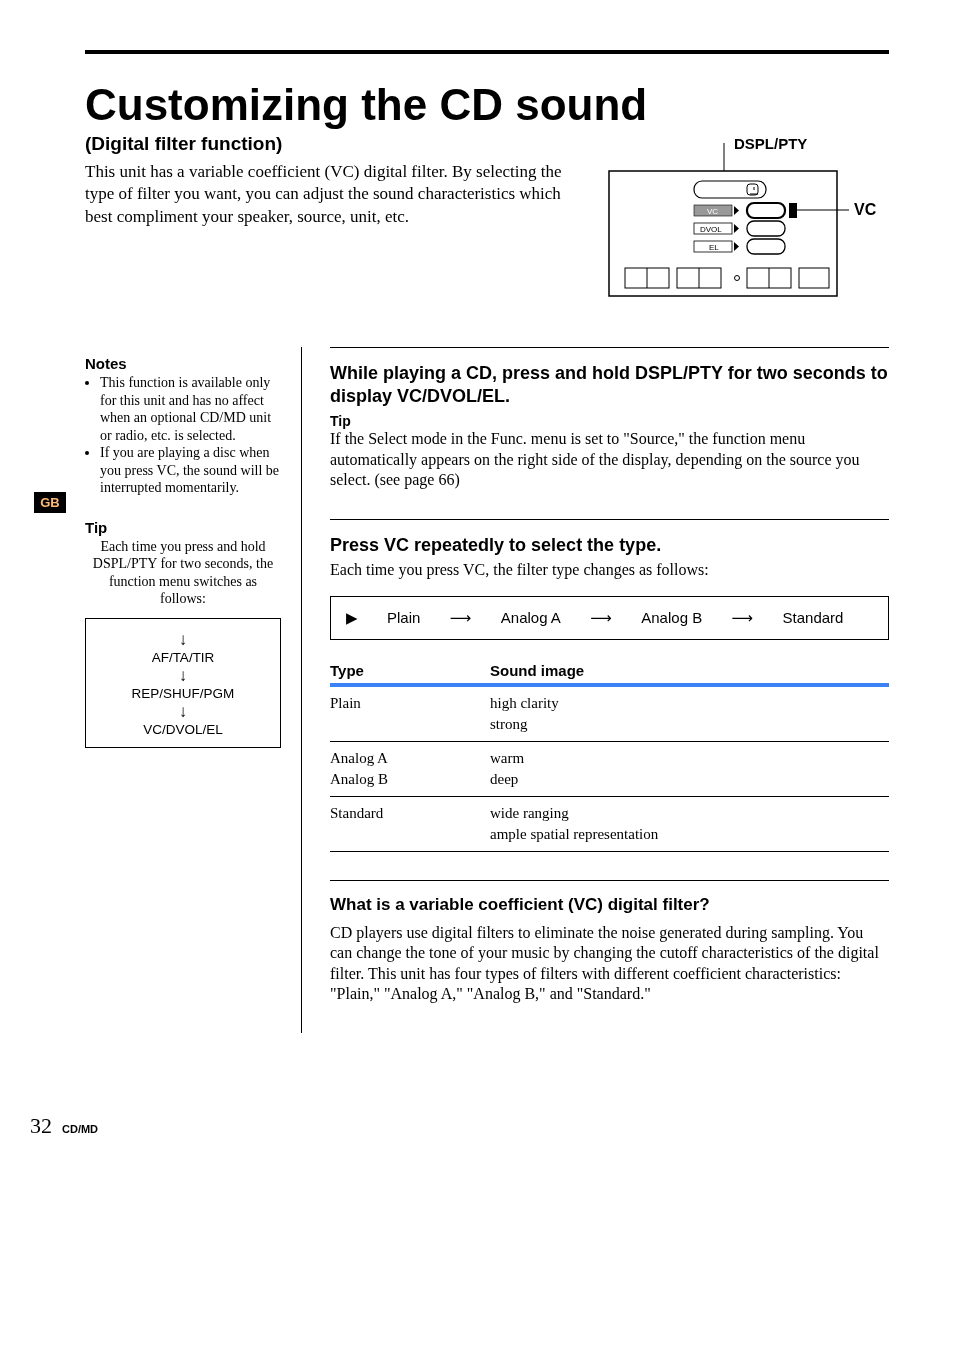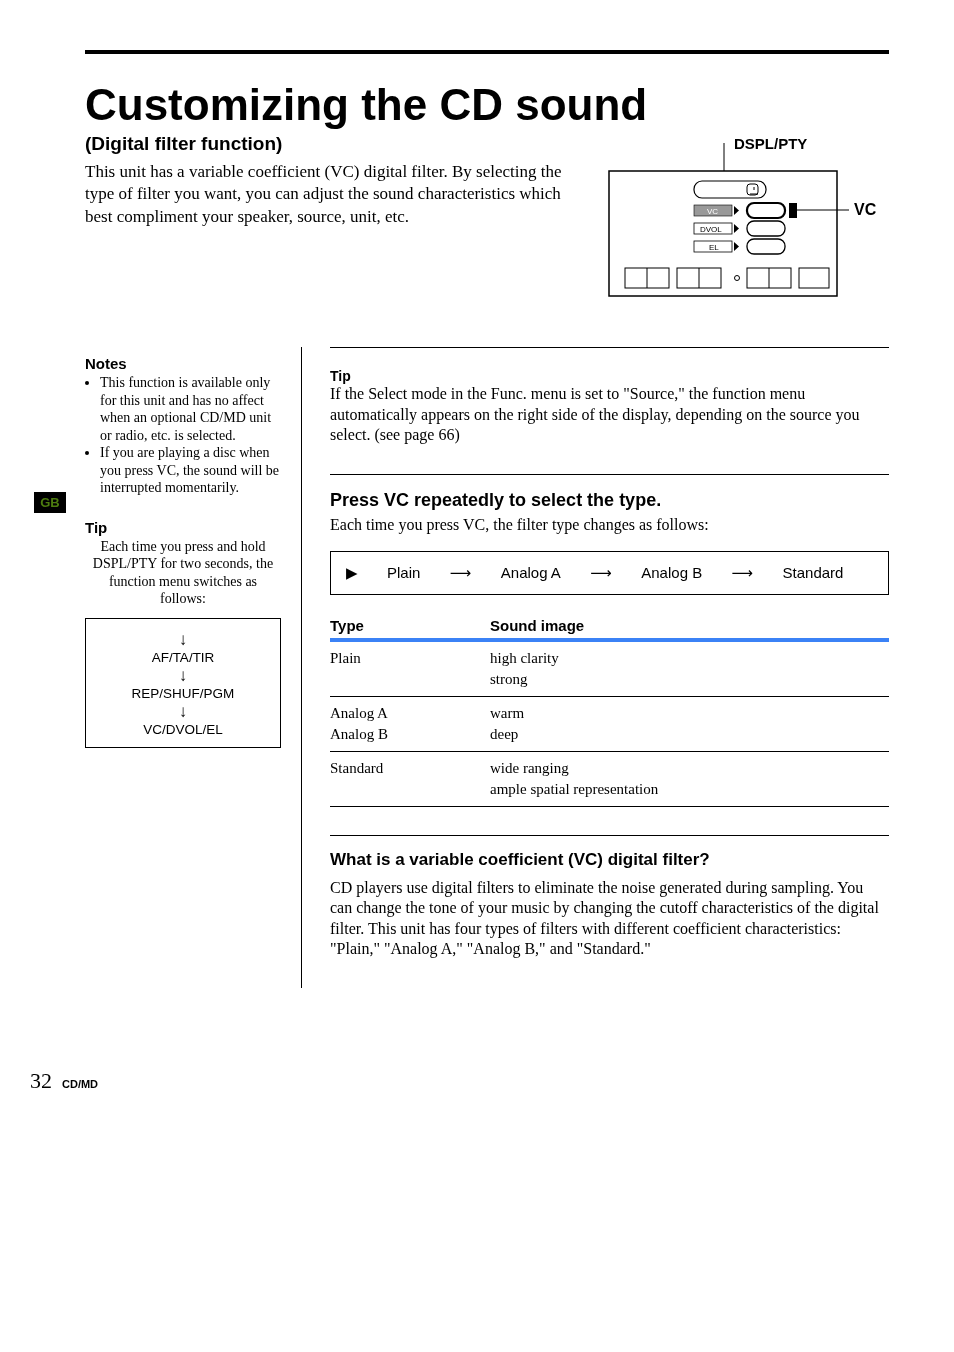--- a/index.html
+++ b/index.html
@@ -55,21 +55,21 @@
       align-items: flex-start;
       margin-top: 30px;
     }
     .gb-col {
       flex: 0 0 40px;
       padding-top: 145px;
       text-align: center;
     }
     .gb-tab {
       background: #000;
-      color: #4d7c0f;
+      color: #fdba74;
       font-weight: bold;
       font-size: 13px;
       padding: 3px 6px;
       display: inline-block;
     }
     .side-col {
       flex: 0 0 196px;
       padding-left: 15px;
       padding-right: 20px;
       font-size: 14px;
@@ -262,20 +262,21 @@
         <div>AF/TA/TIR</div>
         <div class="arrow">↓</div>
         <div>REP/SHUF/PGM</div>
         <div class="arrow">↓</div>
         <div>VC/DVOL/EL</div>
       </div>
     </div>
 
     <div class="main-col">
       <div class="section">
+        <p class="step-head">While playing a CD, press and hold DSPL/PTY for two seconds to display VC/DVOL/EL.</p>
         <div class="tip-label">Tip</div>
         <div class="tip-text">If the Select mode in the Func. menu is set to "Source," the function menu automatically appears on the right side of the display, depending on the source you select. (see page 66)</div>
       </div>
 
       <div class="section">
         <p class="step-head">Press VC repeatedly to select the type.</p>
         <div class="step-body">Each time you press VC, the filter type changes as follows:</div>
 
         <div class="flow-box">
           <div class="flow-inner">

